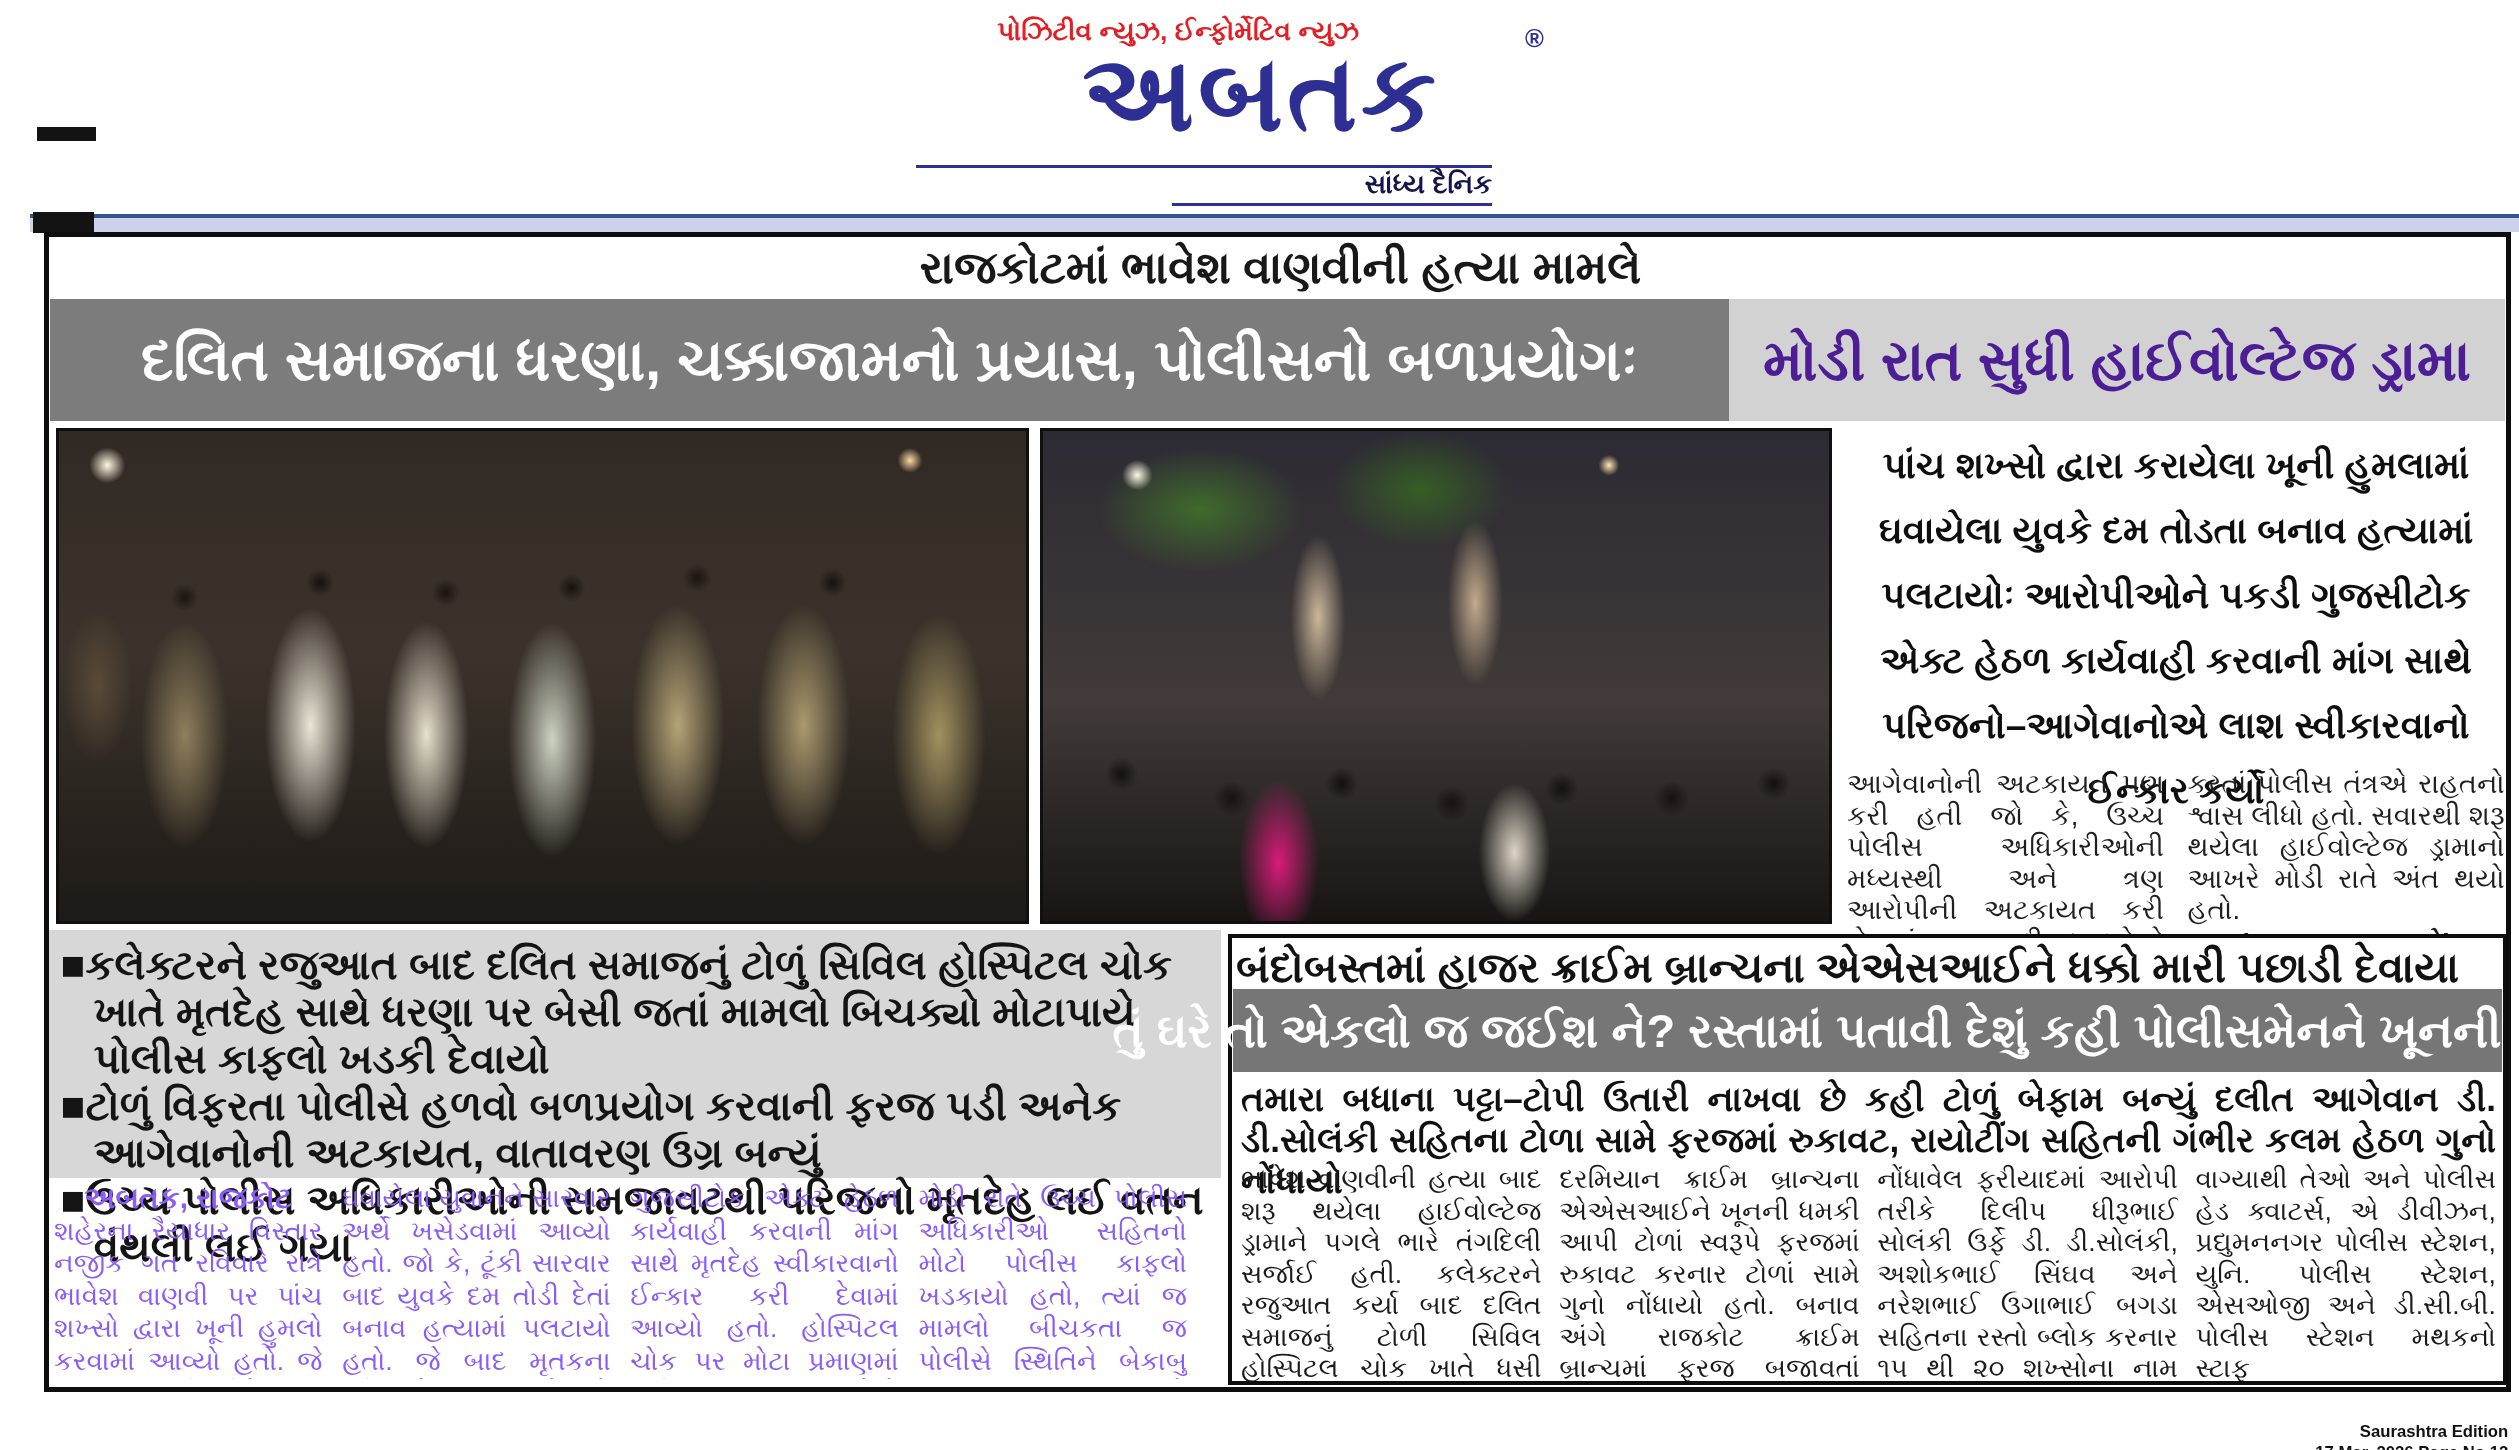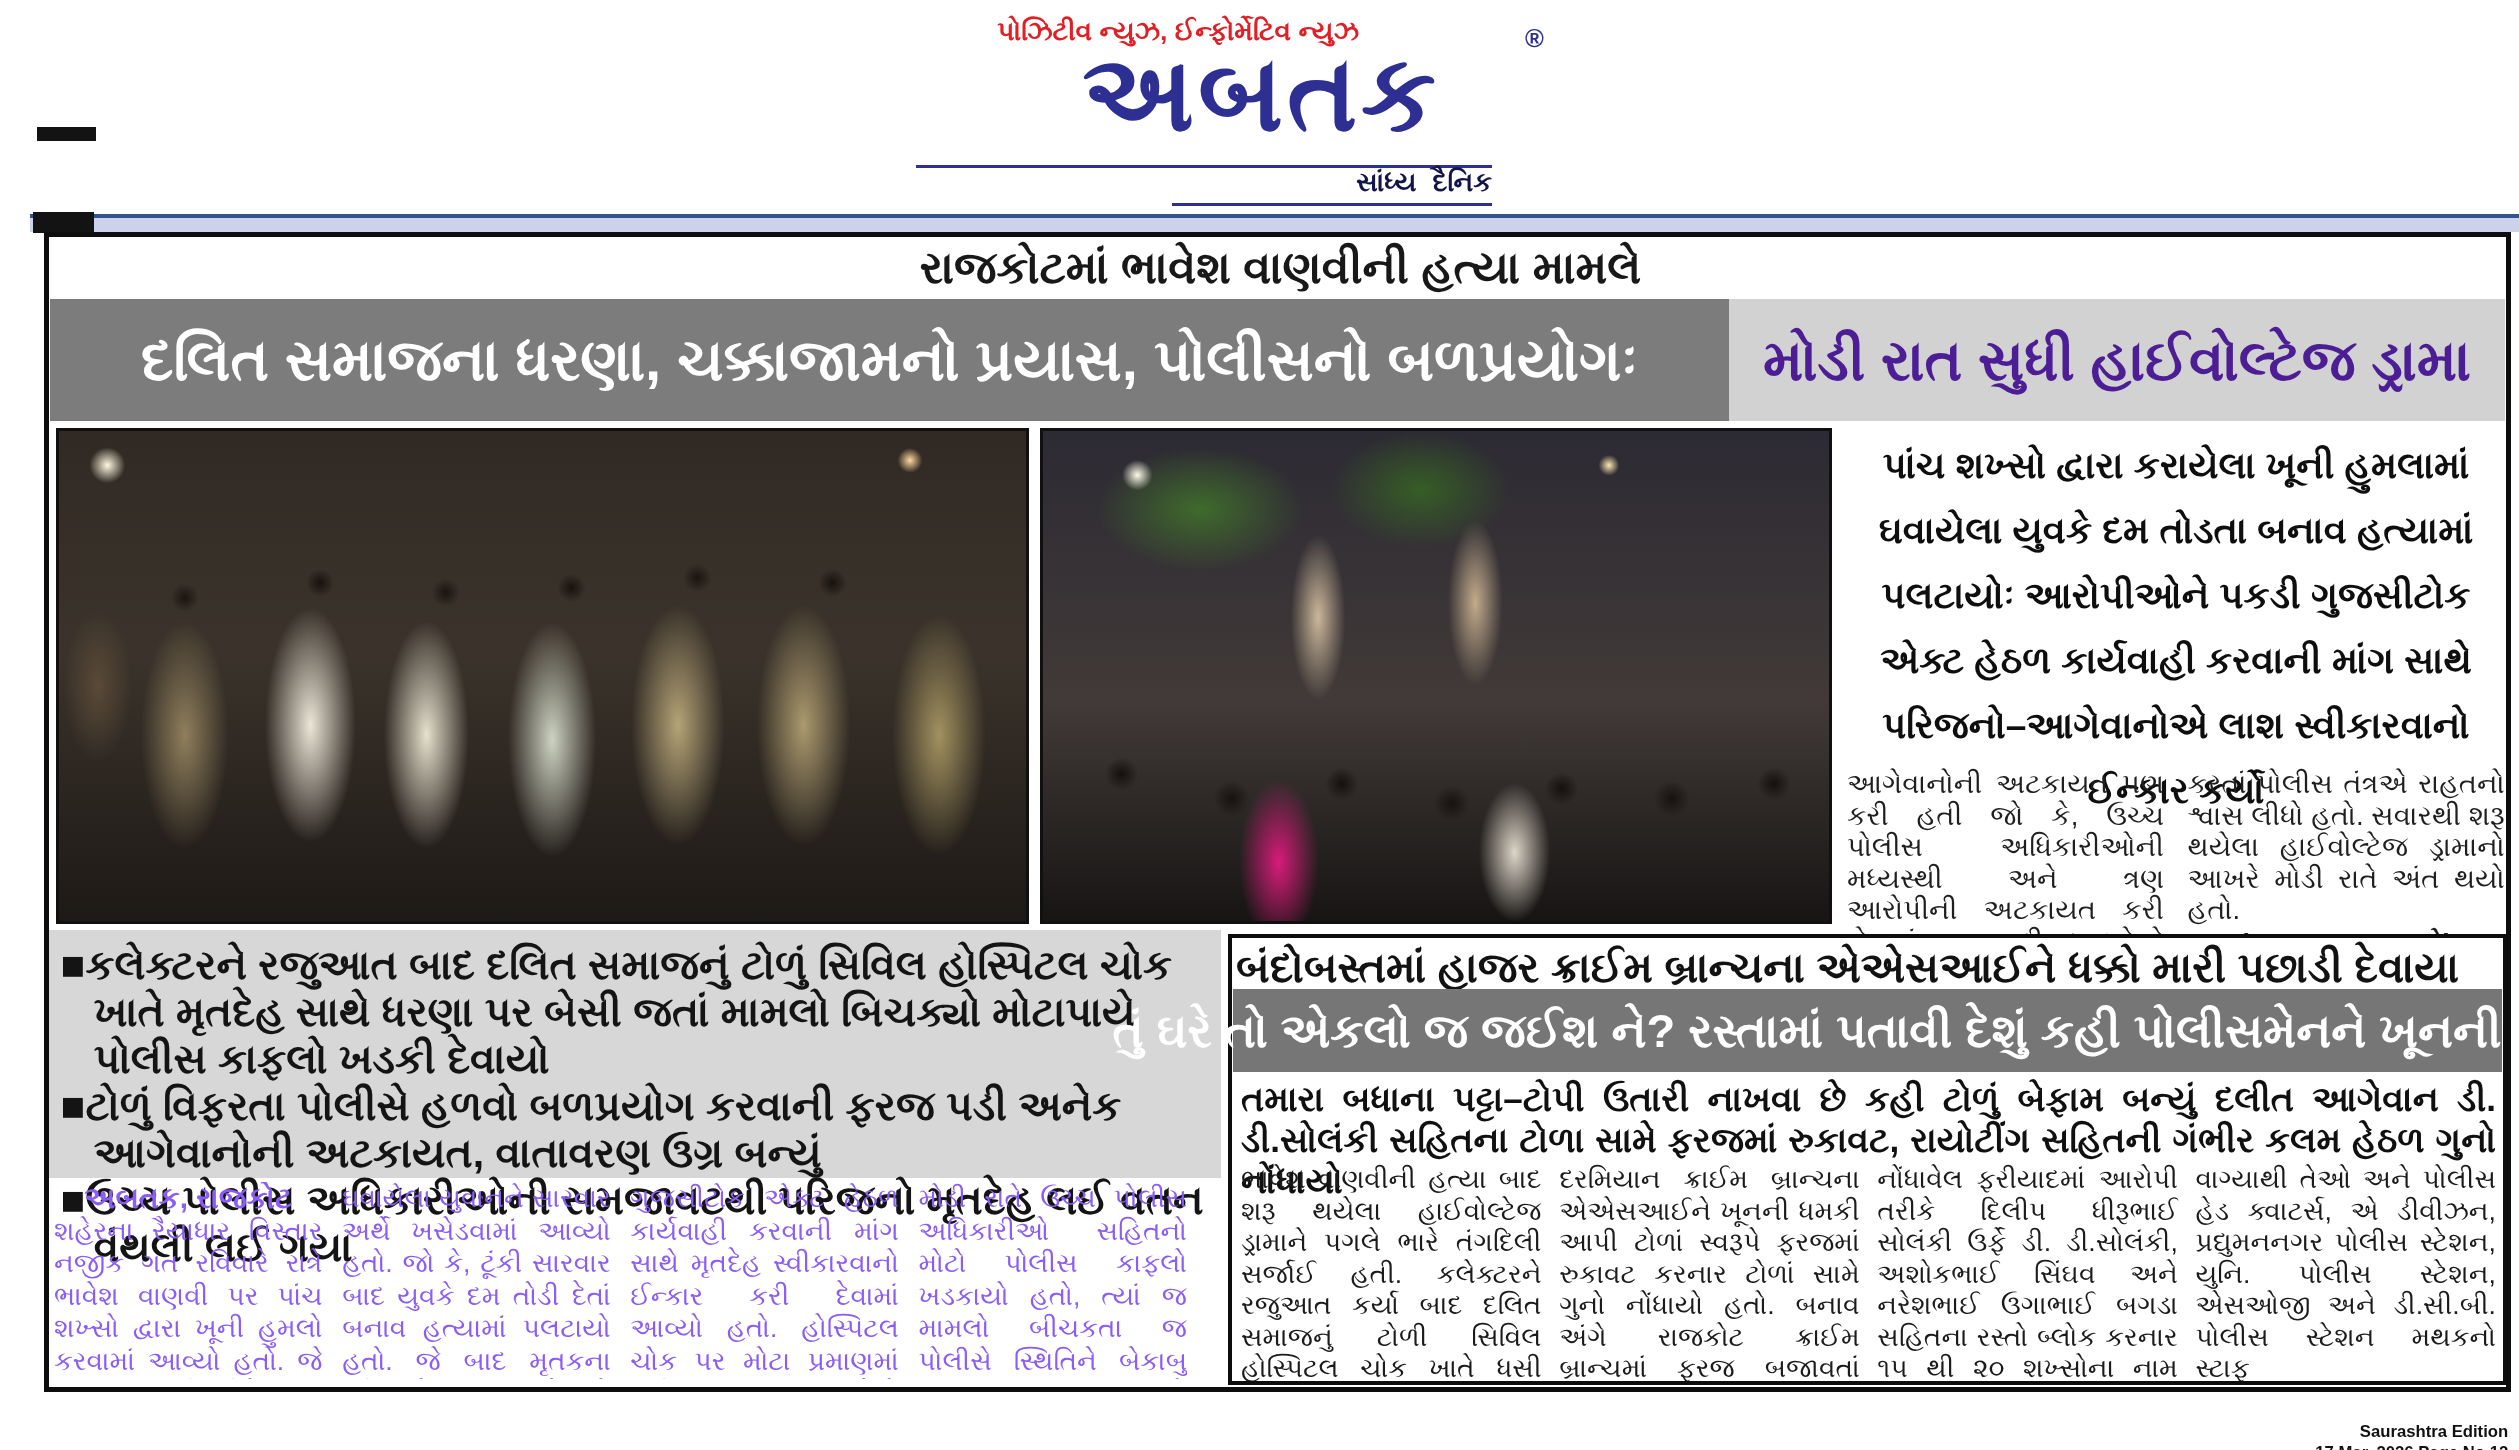--- a/index.html
+++ b/index.html
@@ -9,21 +9,21 @@
   .abs { position:absolute; }
 
   
   .tagline { left:827px; top:15.8px; width:532px; text-align:right; color:#e02025;
              font-weight:bold; font-size:26.6px; }
   .logo { left:995px; top:33px; width:532px; text-align:center; color:#2d2f92;
           font-weight:bold; font-size:106px; line-height:1.15; letter-spacing:3.9px; }
   .regmark { left:1525px; top:23.6px; color:#2d2f92; font-size:25.6px; font-weight:bold; }
   .mast-rule1 { left:916px; top:165px; width:576px; height:3px; background:#2d2f92; }
   .mast-sub { left:1172px; top:169px; width:320px; text-align:right; font-weight:bold;
-              font-size:26.6px; color:#14144a;font-family:Liberation Mono, monospace; }
+              font-size:26.6px; color:#14144a; }
   .mast-rule2 { left:1172px; top:203px; width:320px; height:3px; background:#2d2f92; }
 
   .top-tick { left:37px; top:127px; width:59px; height:13.8px; background:#131313; }
 
   
   .div-line { left:29.6px; top:214px; width:2490px; height:3.9px; background:#33548e; }
   .div-band { left:29.6px; top:218px; width:2490px; height:13.8px; background:#ccd2ea; }
   .div-blackrect { left:32.5px; top:212px; width:61px; height:20.7px; background:#131313; }
 
   

